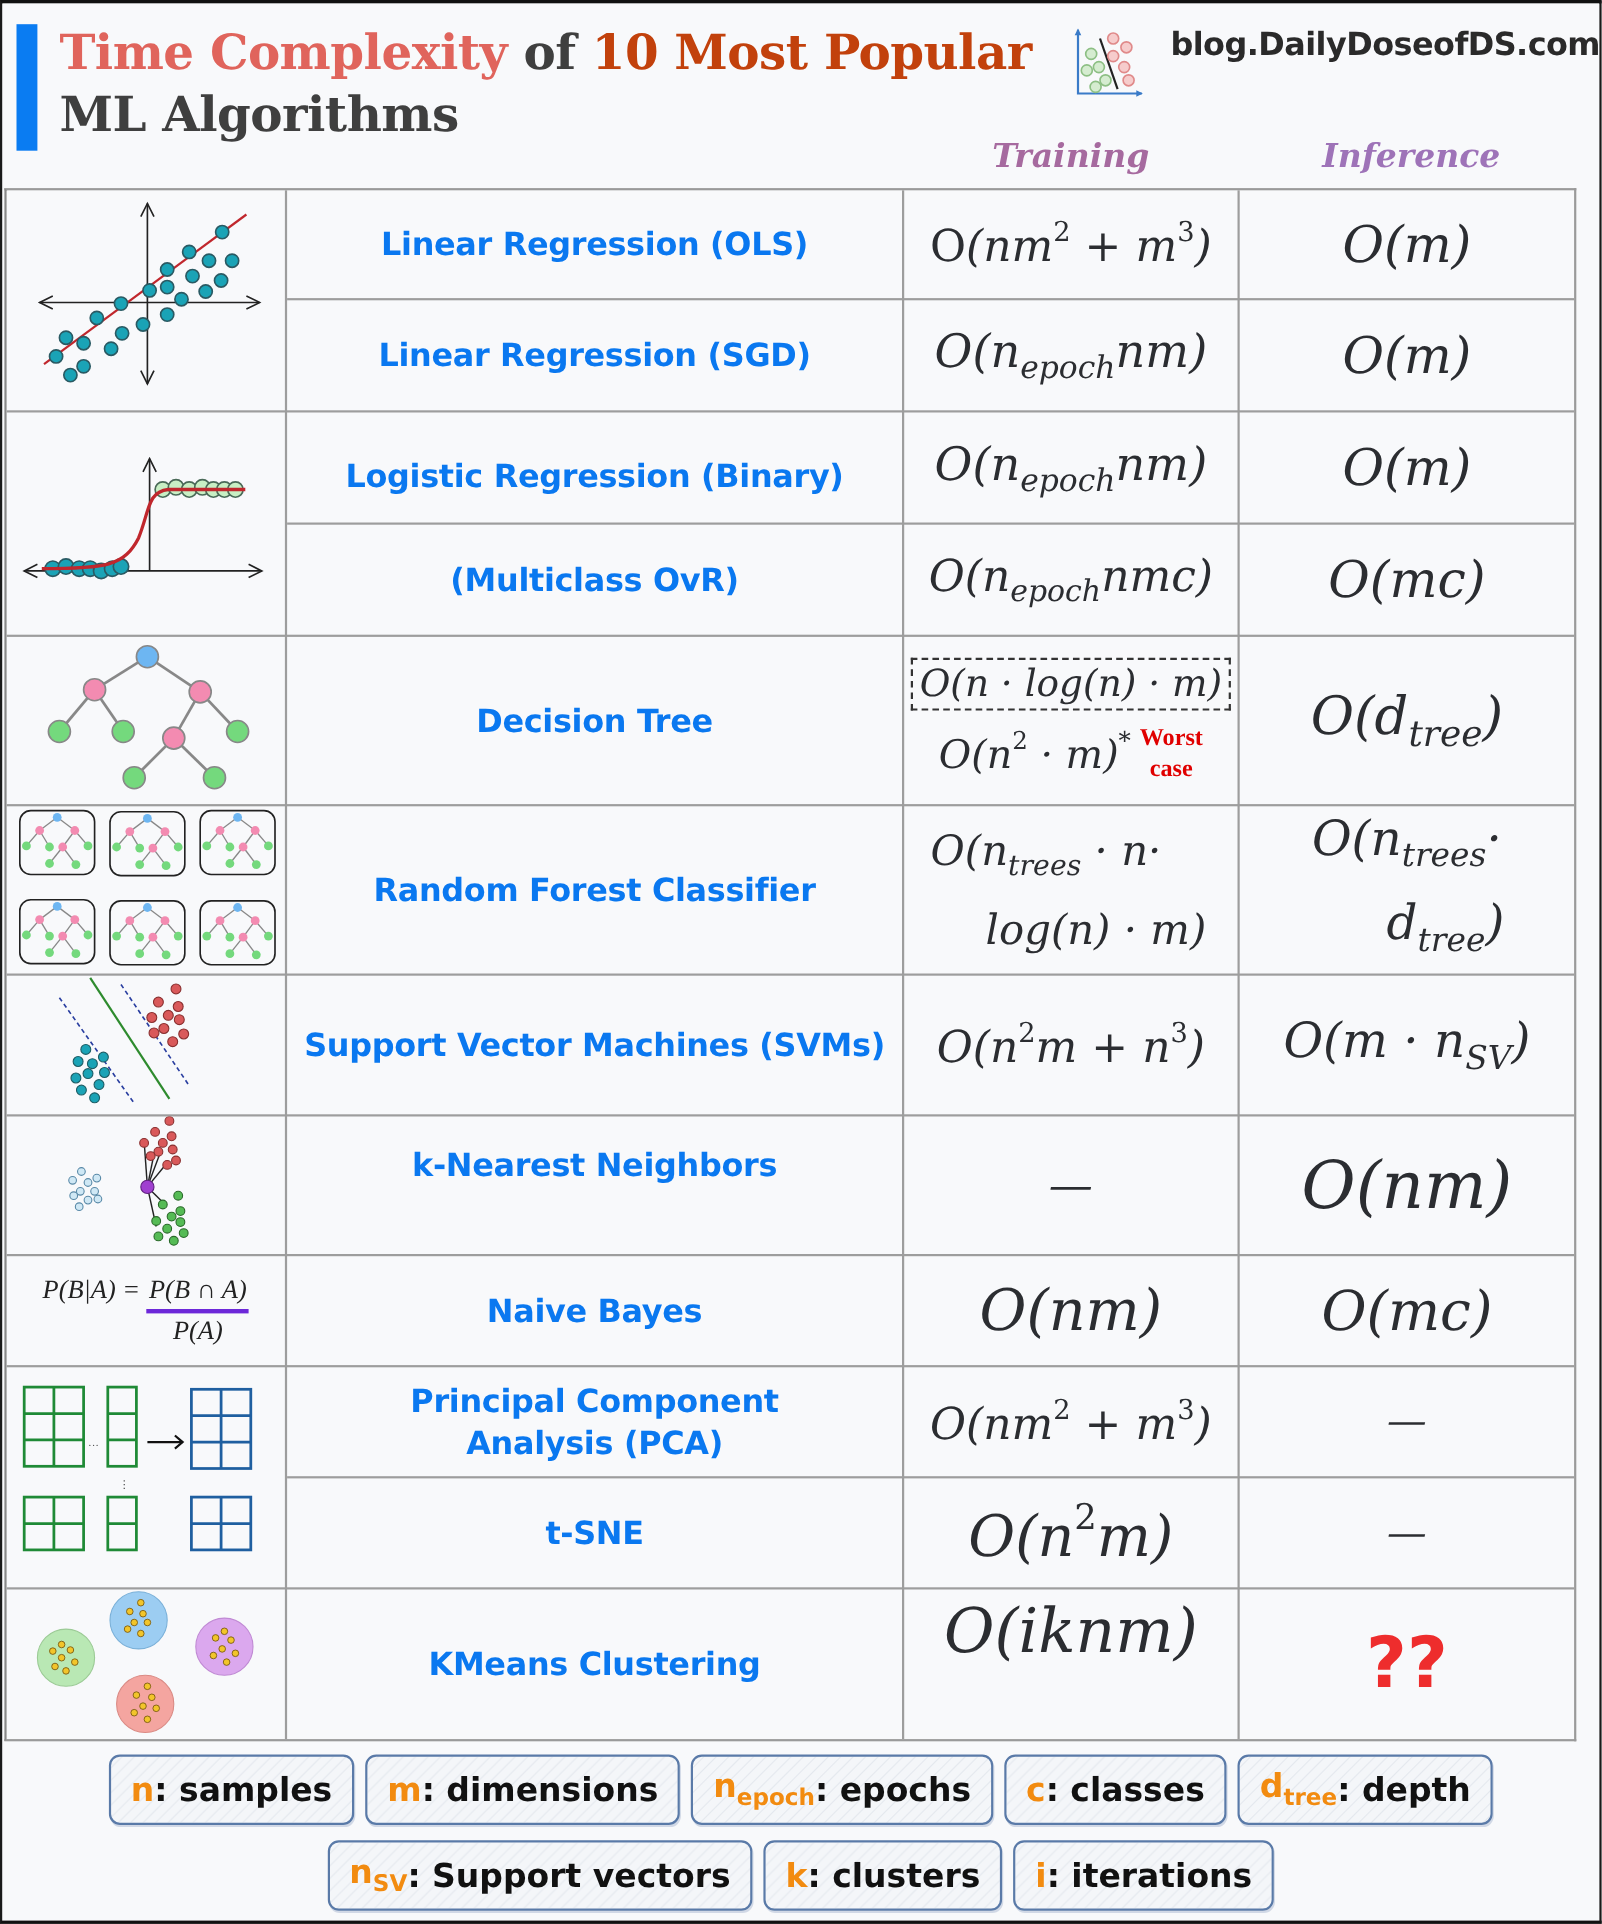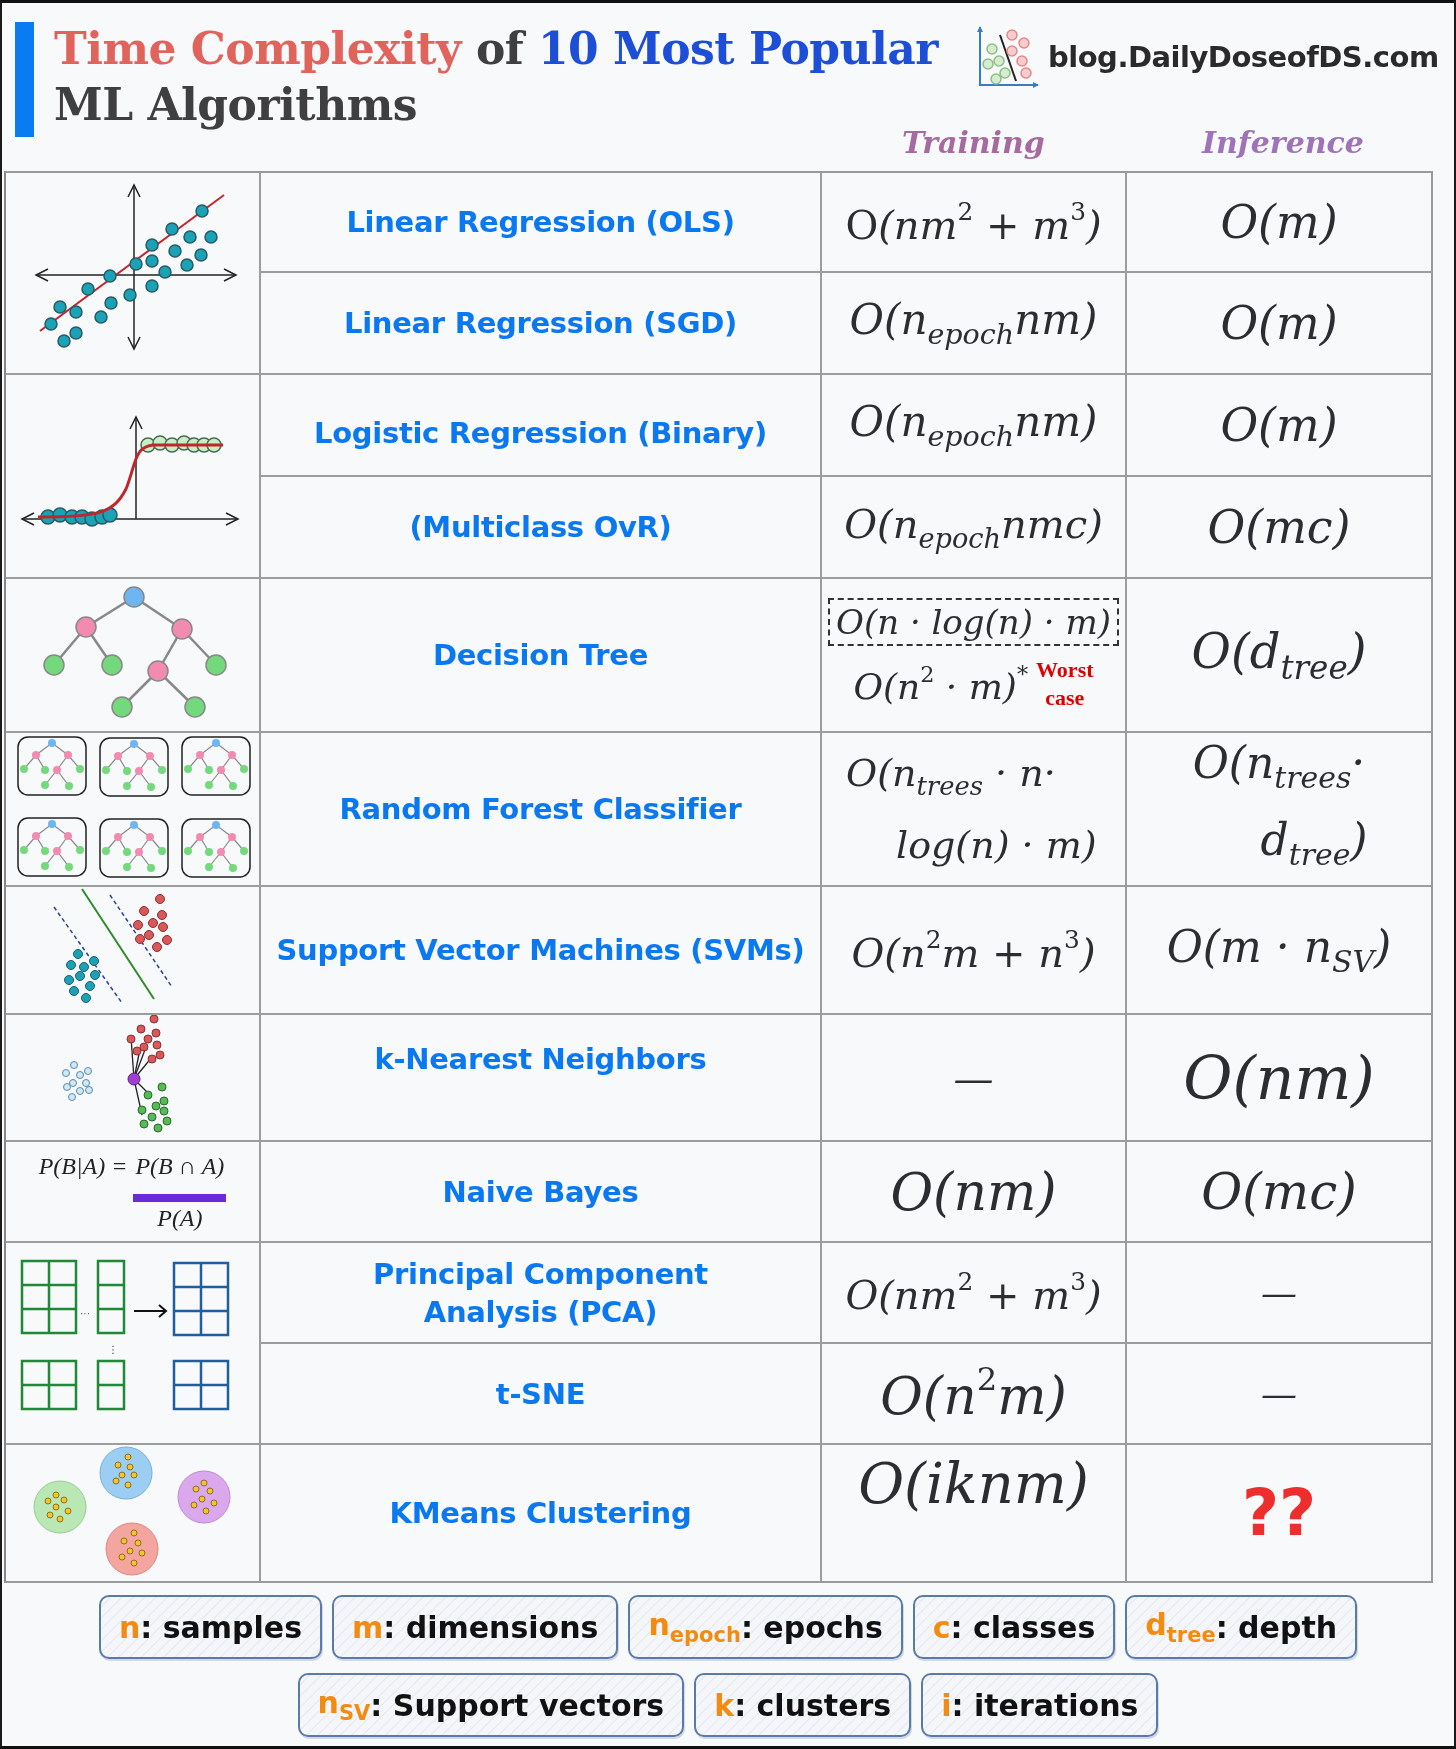--- a/index.html
+++ b/index.html
@@ -2,23 +2,23 @@
 <html><head>
 <meta charset="utf-8">
 <style>
   * { box-sizing: border-box; margin: 0; padding: 0; }
   html, body { width: 1456px; height: 1749px; background: #f8f9fb; overflow: hidden; }
   body { position: relative; border: 2px solid #1a1a1a; border-top: 3px solid #111; border-bottom: 3px solid #111; }
   .frame { position: absolute; left: 0; top: 0; width: 1452px; height: 1743px; }
   .accent-bar { position: absolute; left: 13px; top: 19px; width: 19px; height: 115px; background: #0a7cf2; }
   .title { position: absolute; left: 52px; top: 18px; font-family: "DejaVu Serif", serif; font-weight: bold; font-size: 44px; line-height: 56px; color: #444; letter-spacing: -0.5px; }
   .title .red { color: #e0645c; }
-  .title .teal { color: #1d4ed8; }
+  .title .teal { color: #c2410c; }
   .title .dark { color: #3f3f3f; }
-  .brand { position: absolute; left: 970px; top: 20px; display: flex; align-items: center; gap: 8px; }
+  .brand { position: absolute; left: 970px; top: 20px; display: flex; gap: 24px; }
   .brand-text { font-family: "DejaVu Sans", sans-serif; font-weight: bold; font-size: 29px; color: #2a2a2a; letter-spacing: -0.5px; }
   .col-head { position: absolute; top: 122px; font-family: "DejaVu Serif", serif; font-style: italic; font-weight: bold; font-size: 30px; }
   .col-head.training { left: 900px; color: #a66a9f; }
   .col-head.inference { left: 1200px; color: #9e73b8; }
 
   .tbl { position: absolute; left: 2px; top: 168px; width: 1429px; height: 1412px; border: 2px solid #9a9a9a; border-left: 2px solid #888; }
   .hline { position: absolute; height: 2px; background: #9d9d9d; }
   .vline { position: absolute; width: 2px; background: #9d9d9d; top: 0; bottom: 0; }
   .cell { position: absolute; display: flex; align-items: center; justify-content: center; text-align: center; }
   .alg { font-family: "DejaVu Sans", sans-serif; font-weight: bold; color: #0a78f0; font-size: 29px; line-height: 38px; letter-spacing: -0.3px; }
@@ -291,21 +291,21 @@
           <circle cx="44" cy="76" r="3.5"></circle>
           <circle cx="36" cy="82" r="3.5"></circle>
           <circle cx="53" cy="75" r="3.5"></circle>
         </g>
     </svg>
 
     <div class="cell" style="left:0;top:970px;width:253px;height:98px">
       <div class="math" style="font-family:'Liberation Serif',serif;font-size:24px;display:flex;align-items:flex-start;gap:6px;font-style:italic;color:#222">
         <span>P(B|A) =</span>
         <span style="display:inline-flex;flex-direction:column;align-items:center">
-          <span style="border-bottom:8px solid #6d28d9;padding:0 2px 14px">P(B ∩ A)</span>
+          <span style="border-bottom:4px solid #6d28d9;padding:0 2px 3px">P(B ∩ A)</span>
           <span style="padding-top:3px">P(A)</span>
         </span>
       </div>
     </div>
 
     <svg class="ill" style="left:10px;top:1086px" width="240" height="170" viewBox="0 0 240 170">
       <g fill="none" stroke="#1f8a36" stroke-width="2.5">
         <rect x="6" y="2" width="54" height="72"></rect>
           <line x1="33" y1="2" x2="33" y2="74"></line>
           <line x1="6" y1="26" x2="60" y2="26"></line>

